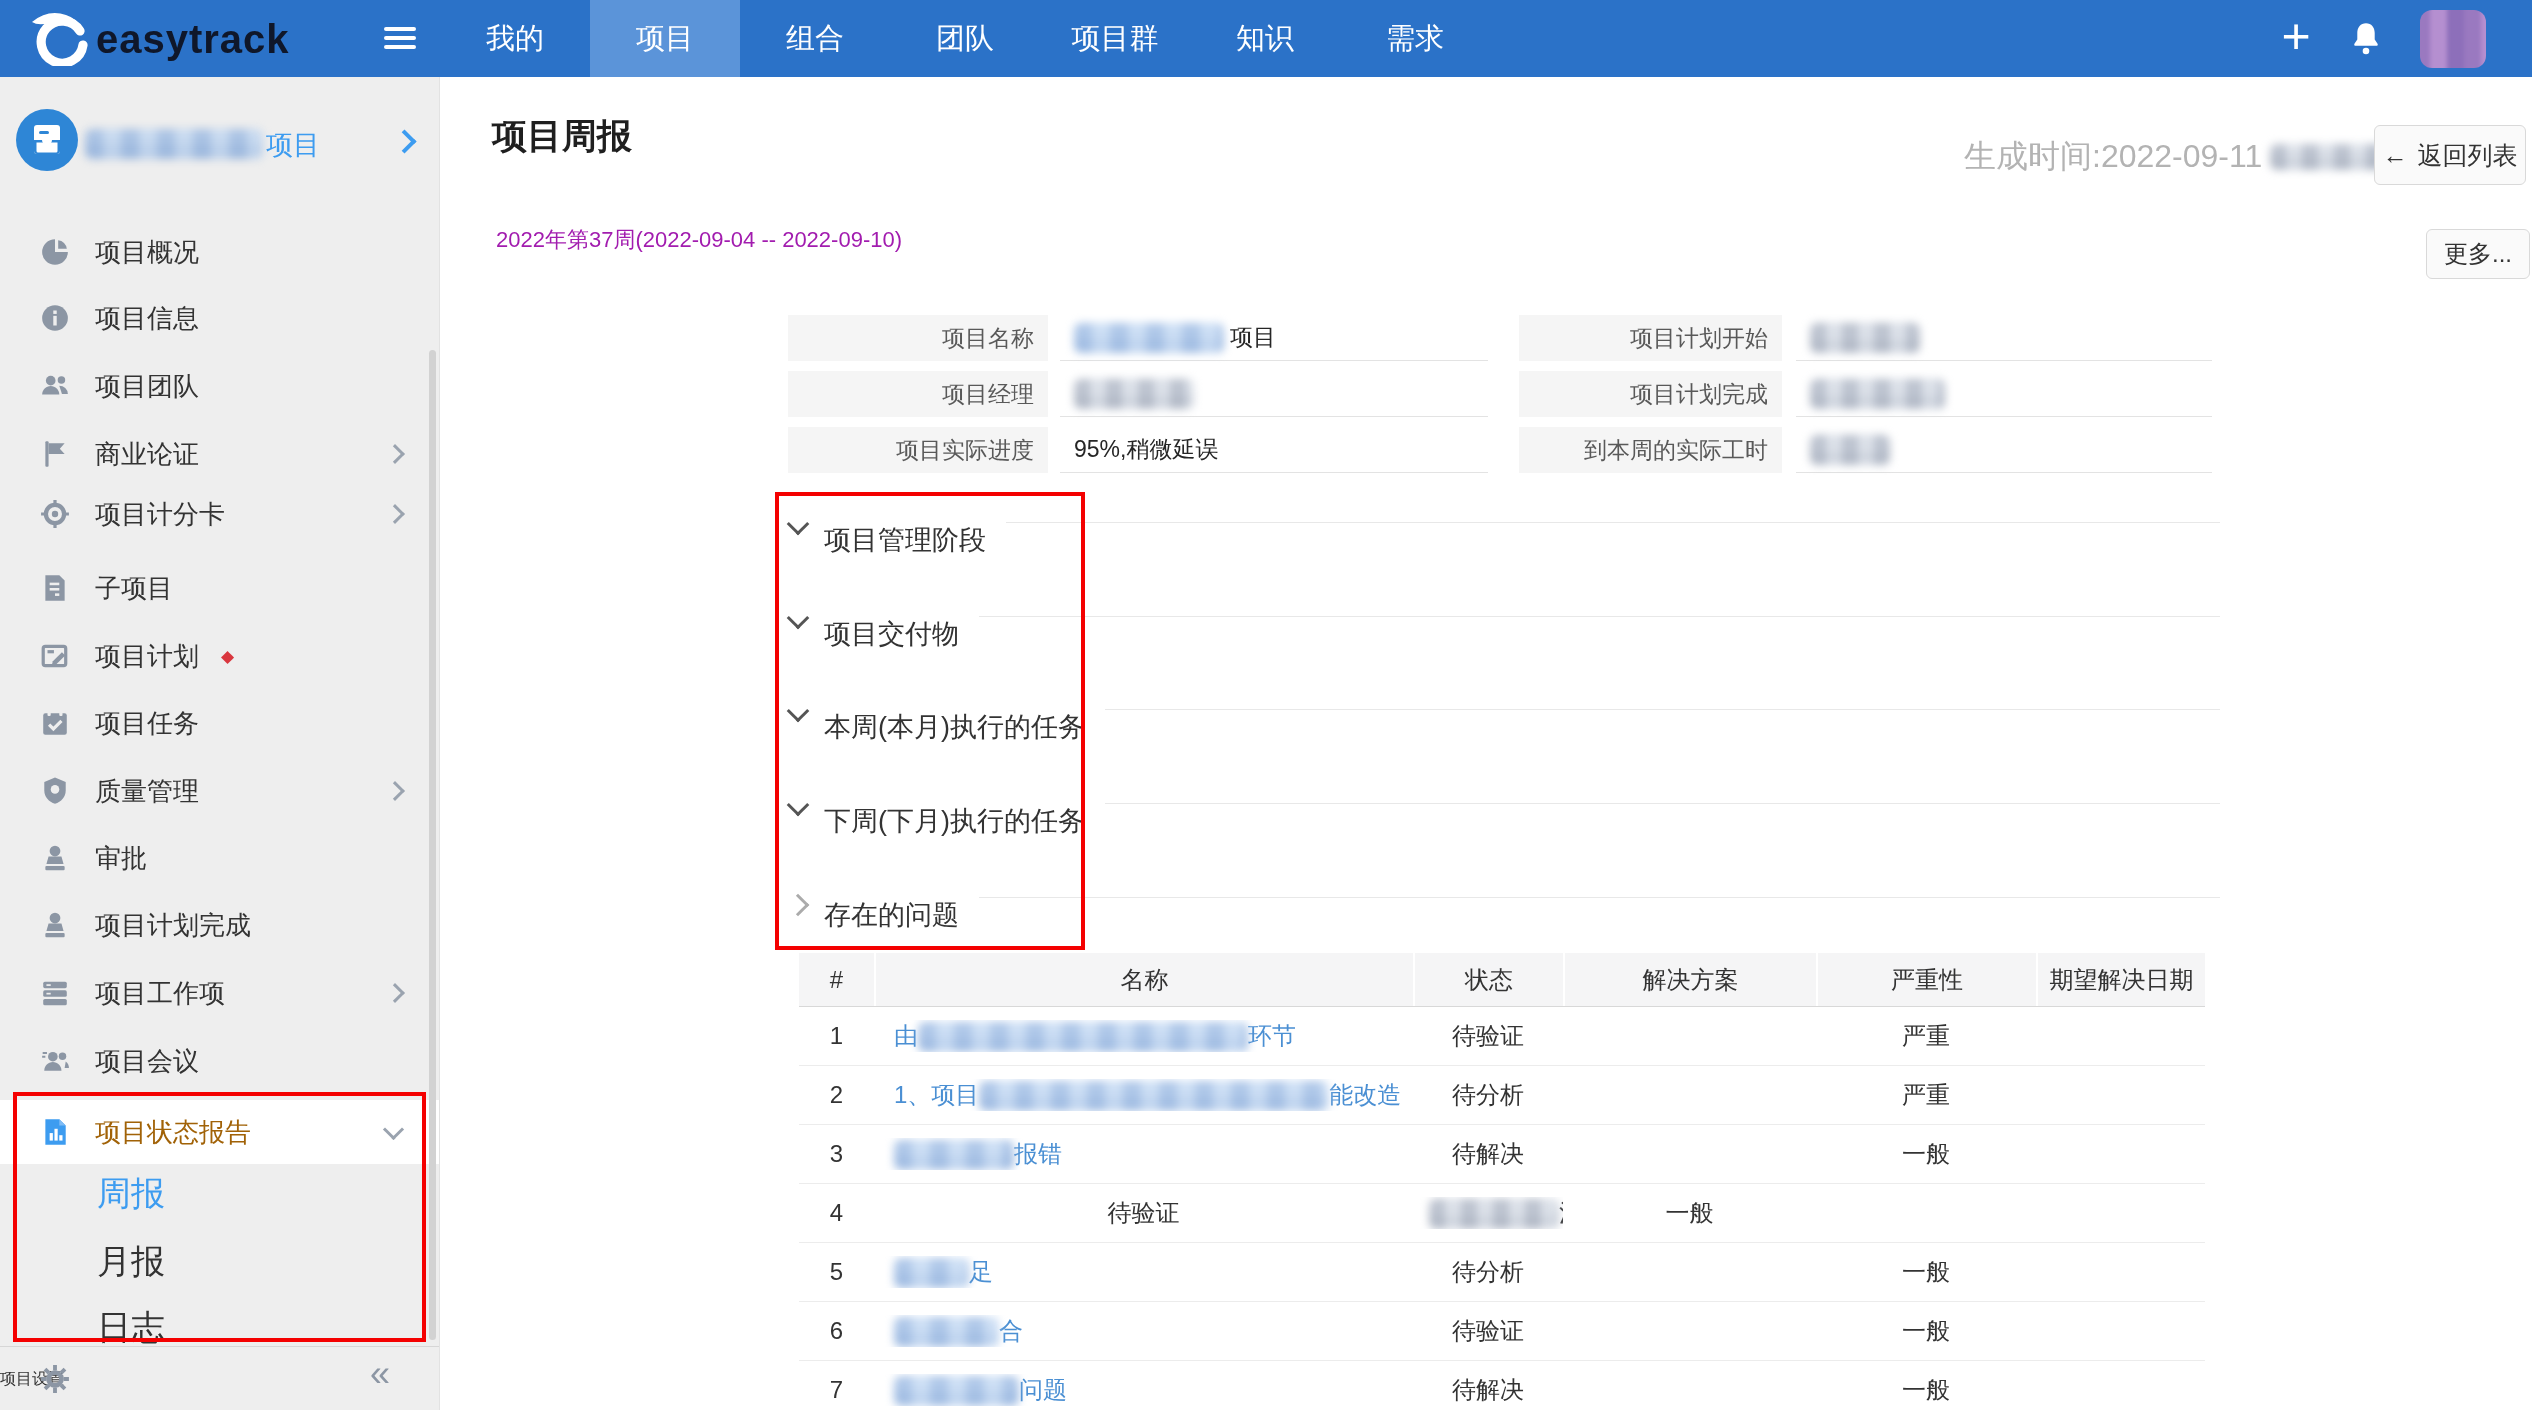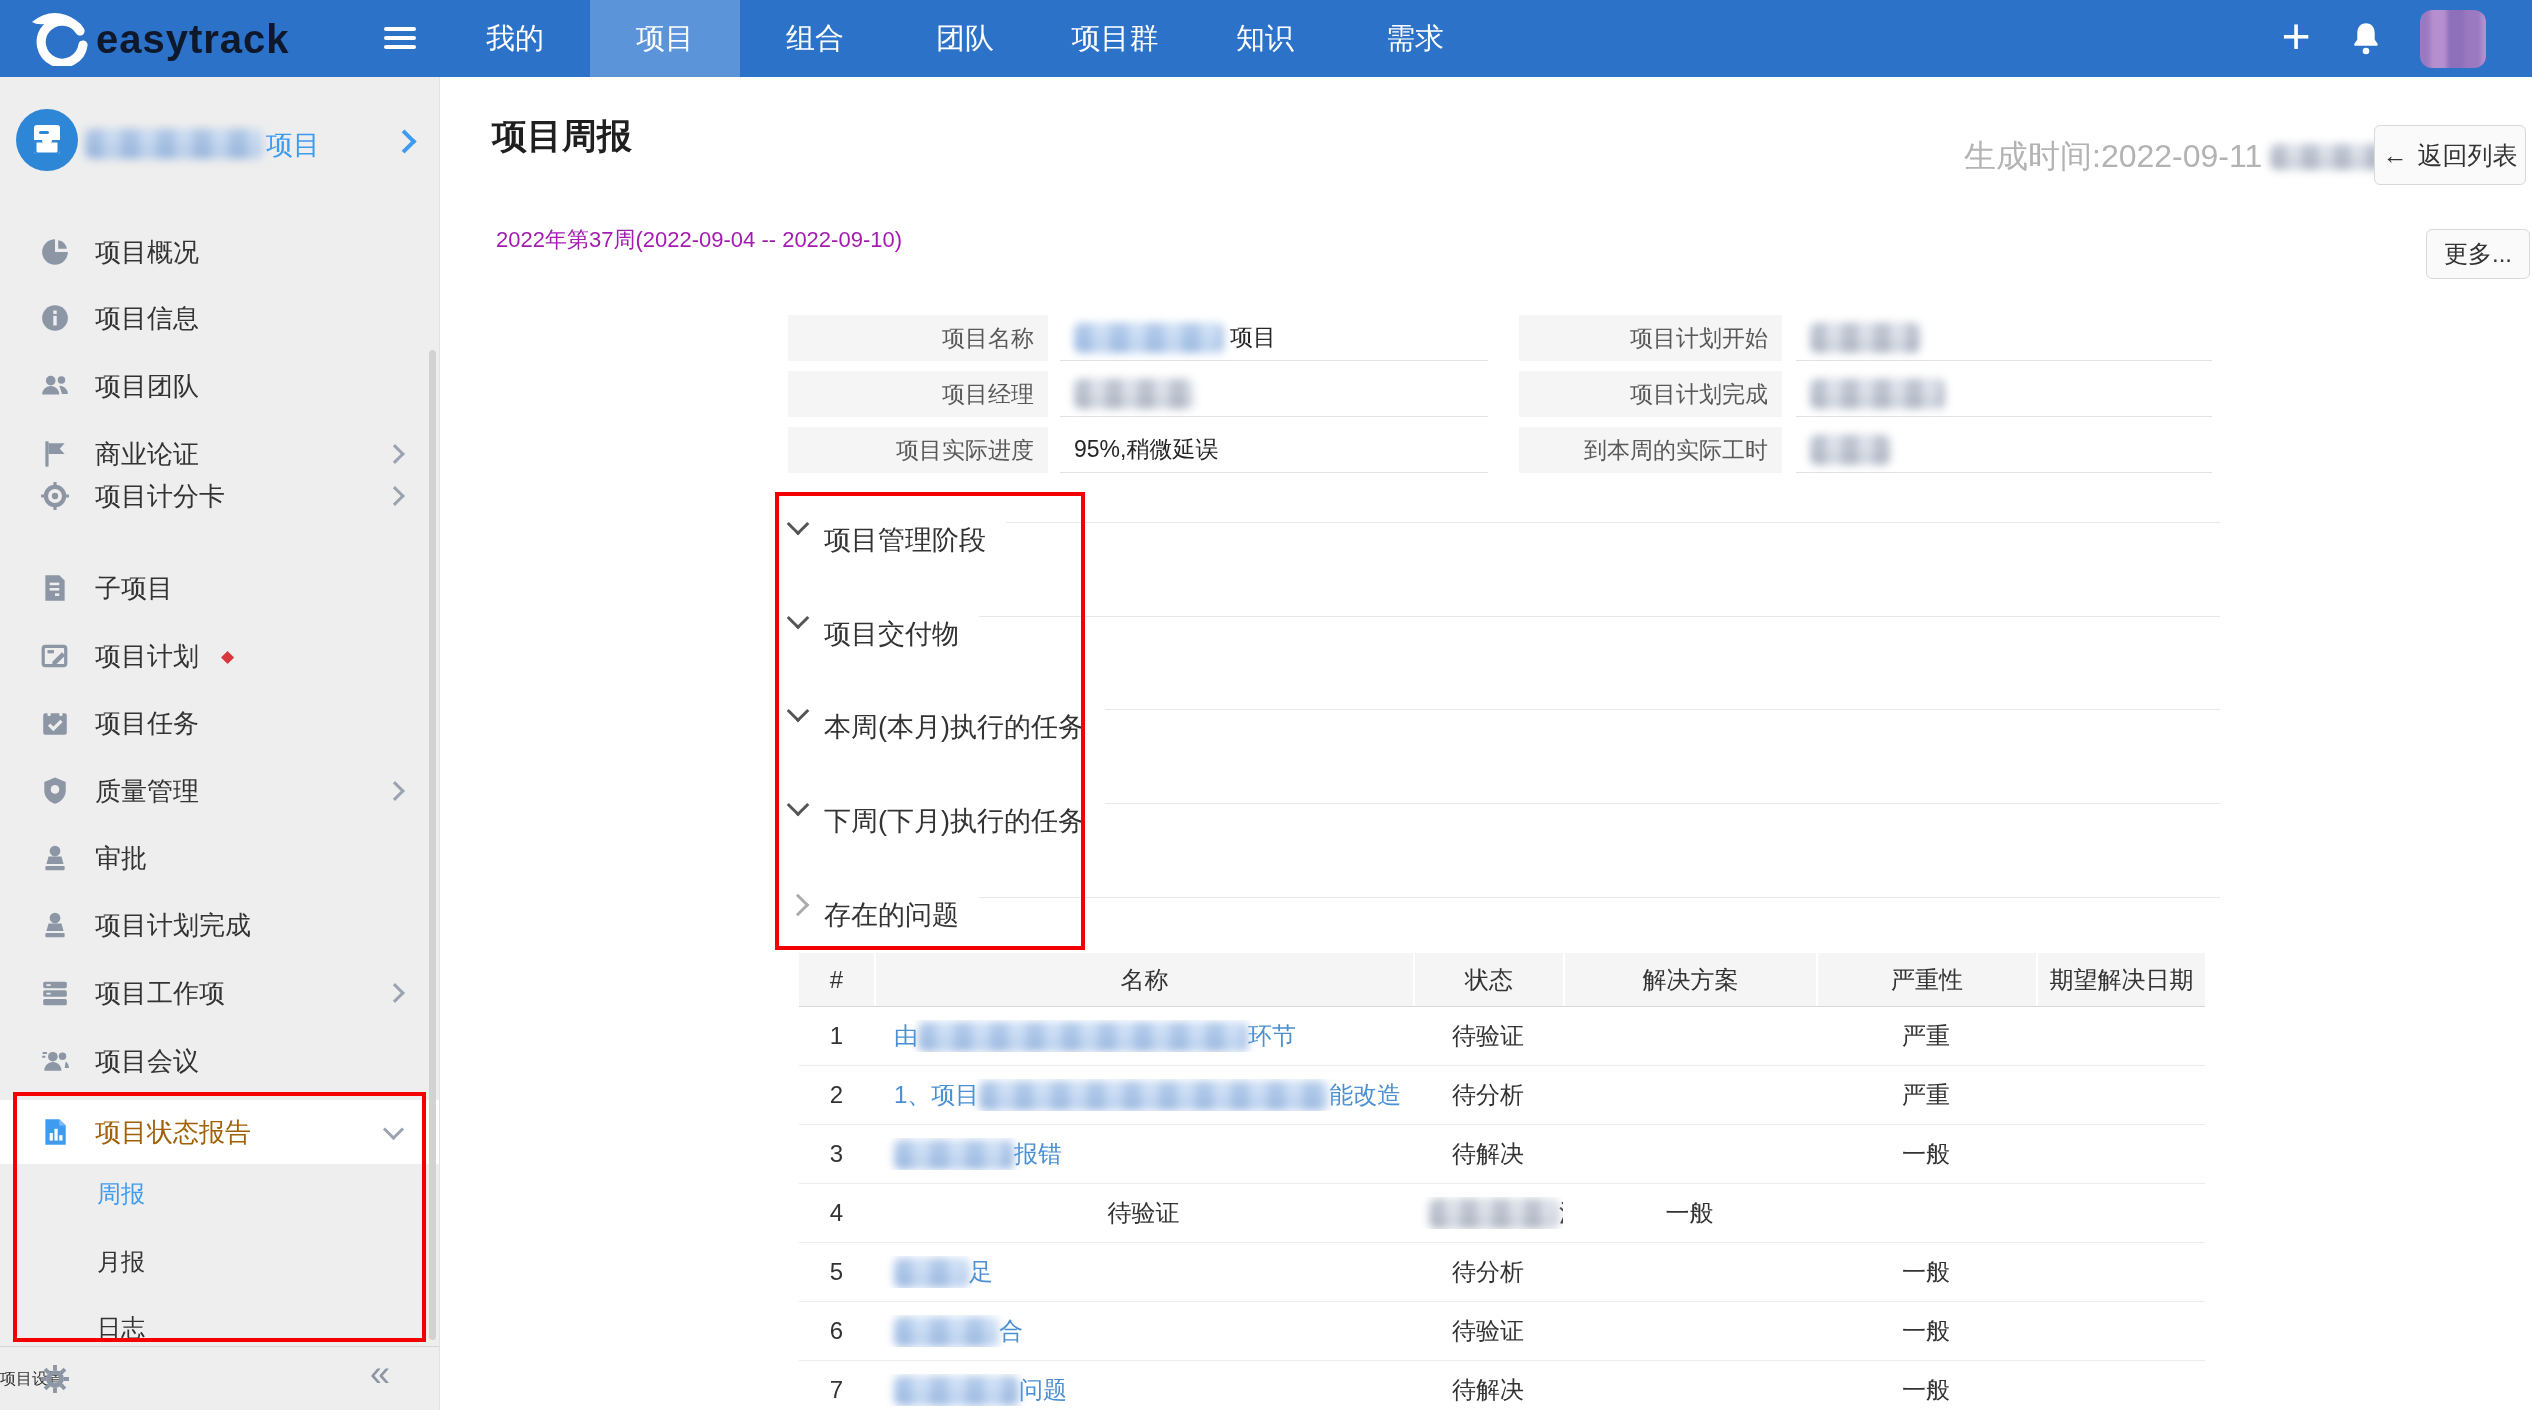--- a/index.html
+++ b/index.html
@@ -27,21 +27,21 @@
   
   .sidebar{position:absolute;left:0;top:77px;width:439px;height:1333px;background:#eeeeee;
            border-right:1px solid #e2e2e2;z-index:1}
   .sb-head{position:absolute;left:0;top:30px;width:439px;height:74px;cursor:pointer}
   .sb-name-sfx{position:absolute;left:266px;top:20px;font-size:27px;color:#3d9cf0;white-space:nowrap}
   .sb-item{position:absolute;left:0;width:439px;height:58px;display:flex;align-items:center;cursor:pointer}
   .sb-item .lbl{font-size:26px;color:#333;margin-left:95px;white-space:nowrap}
   .sb-item.active{background:#fff;height:64px}
   .sb-item.active .lbl{color:#a16207}
   .sb-sub{position:absolute;left:0;width:439px;height:52px;display:flex;align-items:center;cursor:pointer}
-  .sb-sub .lbl{font-size:24px;margin-left:97px;color:#333}
+  .sb-sub .lbl{font-size:34px;margin-left:97px;color:#333}
   .sb-sub.active .lbl{color:#3d9cf0}
   .sb-ic{position:absolute;left:40px;width:30px;height:30px}
   .chev-r{display:inline-block;width:11px;height:11px;border-right:3px solid #9aa3af;
           border-bottom:3px solid #9aa3af;transform:rotate(-45deg);position:absolute;left:388px}
   .chev-d{display:inline-block;width:12px;height:12px;border-right:3px solid #9aa3af;
           border-bottom:3px solid #9aa3af;transform:rotate(45deg);position:absolute;left:386px;margin-top:-6px}
   .chev-b{display:inline-block;width:13px;height:13px;border-right:4px solid #3d9cf0;
           border-bottom:4px solid #3d9cf0;transform:rotate(-45deg);position:absolute;left:396px;top:26px}
   .diamond{color:#d9363e;font-size:17px;margin-left:22px}
   .sb-settings{position:absolute;left:0;top:1269px;width:439px;height:64px;border-top:1px solid #d6d6d6;
@@ -178,21 +178,21 @@
 
   <div class="sb-item" style="top:348px">
     <span class="sb-ic"><svg width="30" height="30" viewBox="0 0 28 28">
           <rect x="5" y="2" width="3" height="24" rx="1" fill="#8c96a4"></rect>
           <path d="M8 4h15l-4.5 5L23 14H8Z" fill="#8c96a4"></path>
         </svg></span>
     <span class="lbl">商业论证</span>
       <span class="chev-r"></span>
     </div>
 
-  <div class="sb-item" style="top:390px">
+  <div class="sb-item" style="top:408px">
     <span class="sb-ic"><svg width="30" height="30" viewBox="0 0 28 28">
           <circle cx="14" cy="14" r="8.5" fill="none" stroke="#8c96a4" stroke-width="4"></circle>
           <circle cx="14" cy="14" r="3" fill="#8c96a4"></circle>
           <path d="M14 1v5M14 22v5M1 14h5M22 14h5" stroke="#8c96a4" stroke-width="3"></path>
         </svg></span>
     <span class="lbl">项目计分卡</span>
       <span class="chev-r"></span>
     </div>
 
   <div class="sb-item" style="top:482px">

